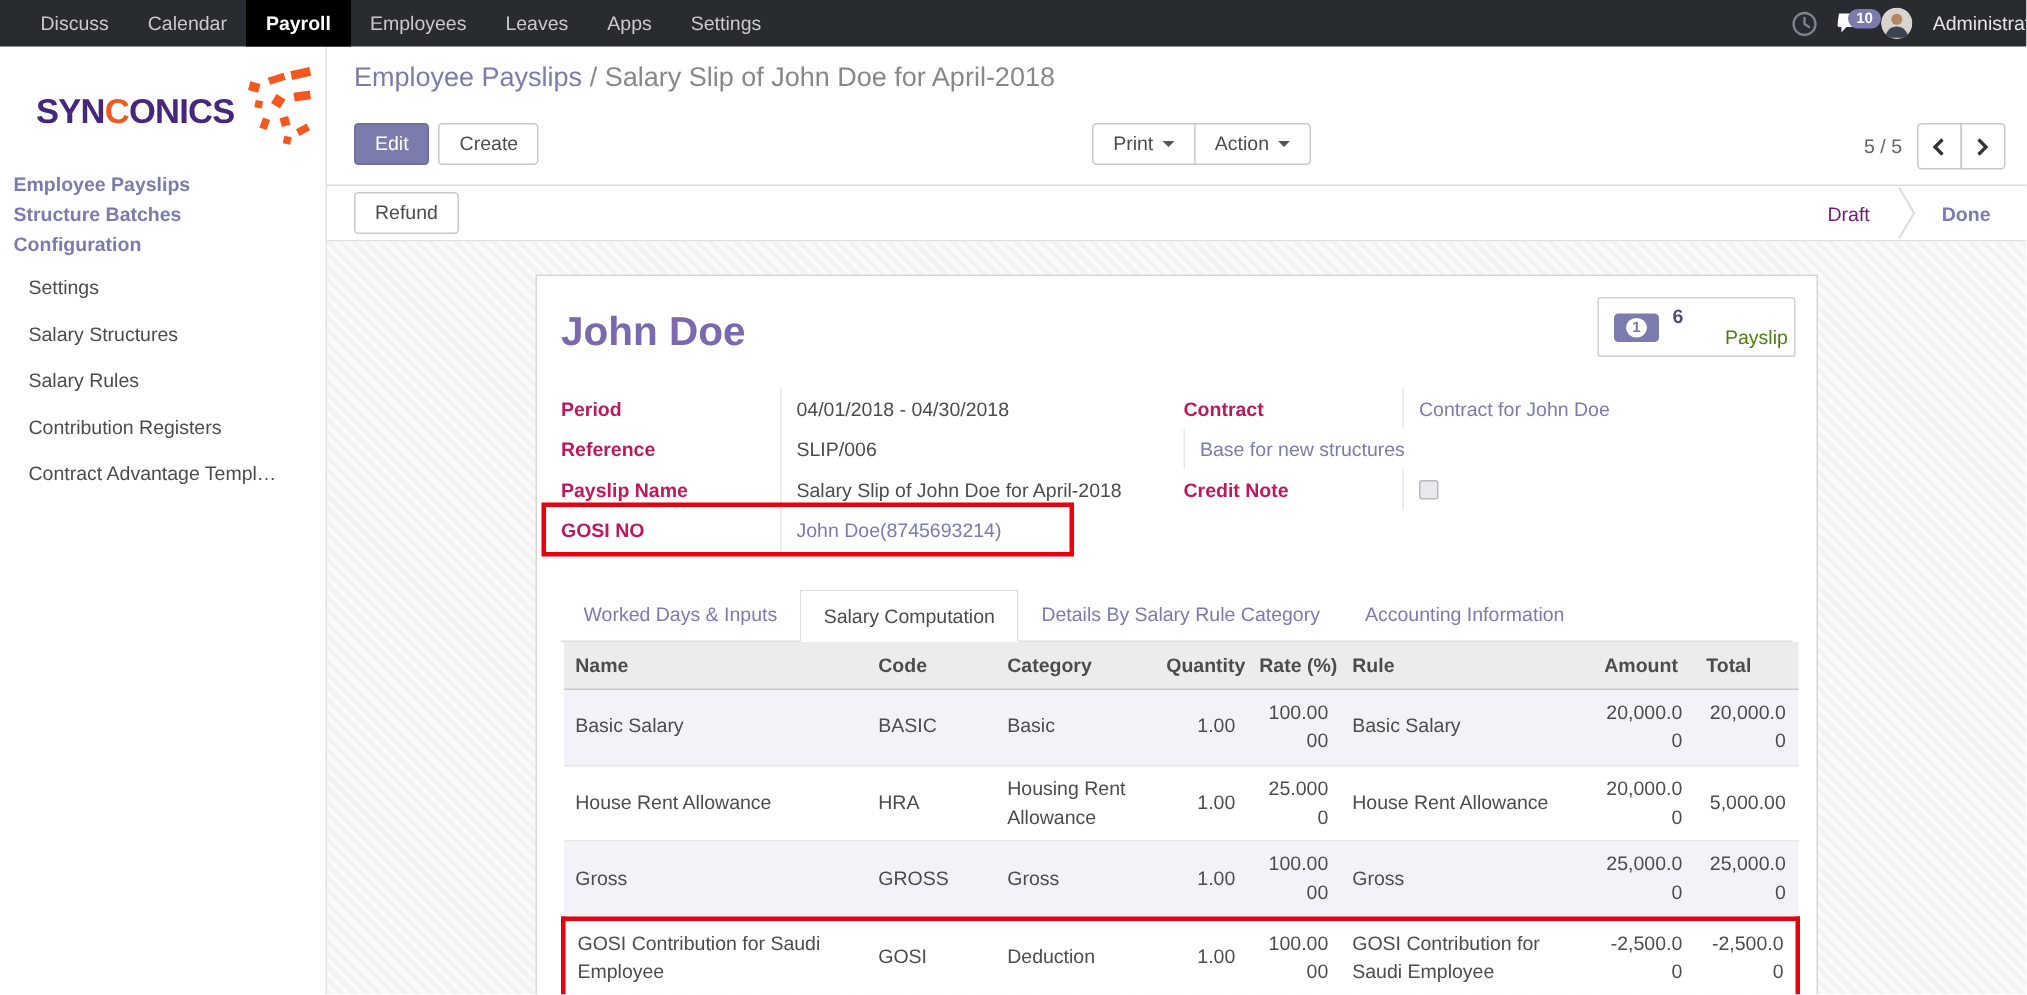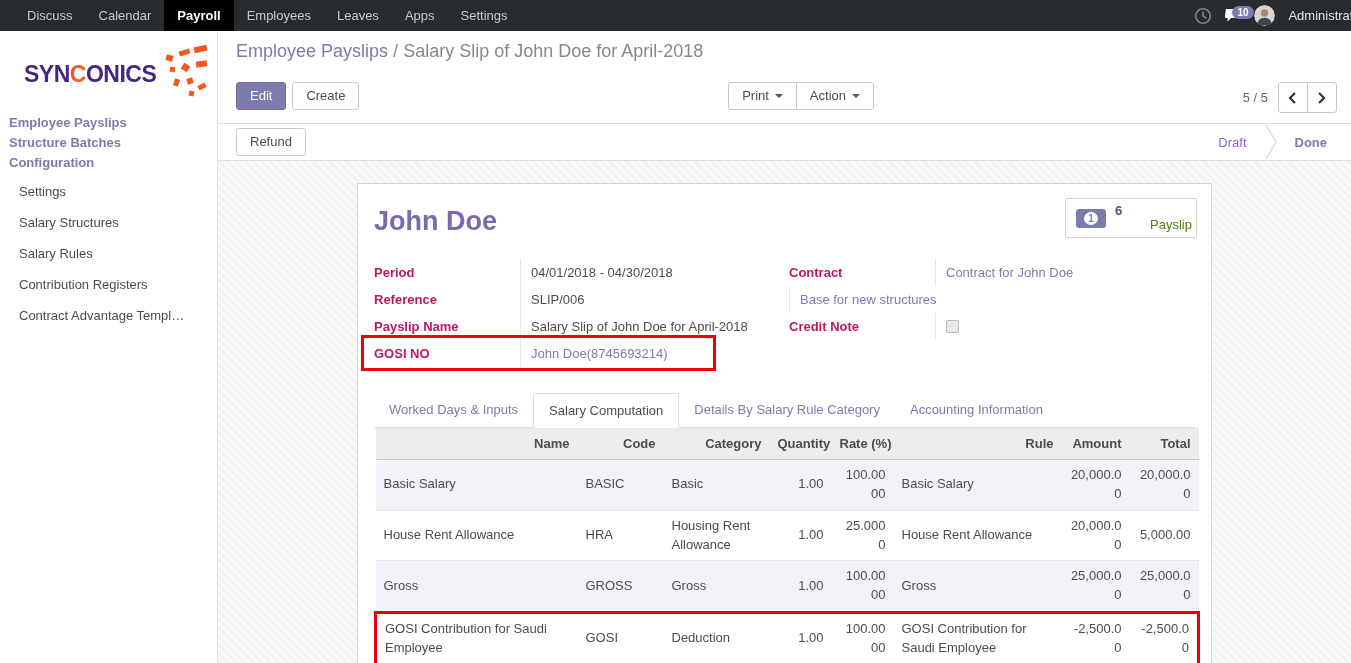--- a/index.html
+++ b/index.html
@@ -58,21 +58,21 @@
   .pager-btn { width:30px; height:31px; display:flex; align-items:center; justify-content:center;
     background:#fff; border:1px solid #c9c9c9; }
   .pager-group { display:flex; }
   .pager-group .pager-btn:first-child { border-radius:3px 0 0 3px; }
   .pager-group .pager-btn:last-child { border-radius:0 3px 3px 0; margin-left:-1px; }
 
   
   .statusbar { height:37px; background:#fff; border-bottom:1px solid #e0e0e0; display:flex;
     align-items:center; justify-content:space-between; padding:0 6px 0 18px; }
   .status-states { display:flex; align-items:center; height:100%; }
-  .state-label { font-size:13px; padding:0 18px; color:#8b5cf6; }
+  .state-label { font-size:13px; padding:0 18px; color:#701a75; }
   .state-label.active { color:var(--accent); font-weight:bold; }
 
   
   .sheet-bg { flex:1; overflow:hidden;
     background:repeating-linear-gradient(45deg,#f4f3f4 0 3px,#fafafa 3px 6px); }
   .sheet { width:855px; margin:22px auto 0; background:#fff; border:1px solid #d5d5d5;
     padding:14px 16px 30px; position:relative; min-height:500px; }
   .sheet-title { font-size:27px; font-weight:bold; color:var(--title_purple); margin:8px 0 22px; }
 
   .stat-btn { position:absolute; top:14px; right:14px; width:132px; height:40px;
@@ -105,21 +105,21 @@
   
   .tabs { display:flex; margin-top:26px; border-bottom:1px solid #ddd; }
   .tab { font-size:13px; color:var(--accent); padding:9px 15px; margin-bottom:-1px;
     white-space:nowrap; }
   .tab.active { color:#4c4c4c; background:#fff; border:1px solid #ddd; border-bottom-color:#fff;
     border-radius:2px 2px 0 0; }
 
   
   table.slip { width:100%; border-collapse:collapse; table-layout:fixed; font-size:13px;
     color:#4c4c4c; }
-  table.slip th { background:var(--table_header_bg); font-weight:bold; text-align:right;
+  table.slip th { background:var(--table_header_bg); font-weight:bold; text-align:left;
     padding:8px 8px; border-bottom:1px solid #c9c9c9; white-space:nowrap; overflow:hidden; }
   table.slip td { padding:6px 8px; border-bottom:1px solid #e6e6e6; vertical-align:middle;
     line-height:1.45; word-wrap:break-word; }
   table.slip tbody tr:nth-child(odd) { background:var(--row_stripe); }
   .num { text-align:right; }
   tr.annotated td { border-top:3px solid var(--annotation_red);
     border-bottom:3px solid var(--annotation_red); }
   tr.annotated td:first-child { border-left:3px solid var(--annotation_red); }
   tr.annotated td:last-child { border-right:3px solid var(--annotation_red); }
 </style>

